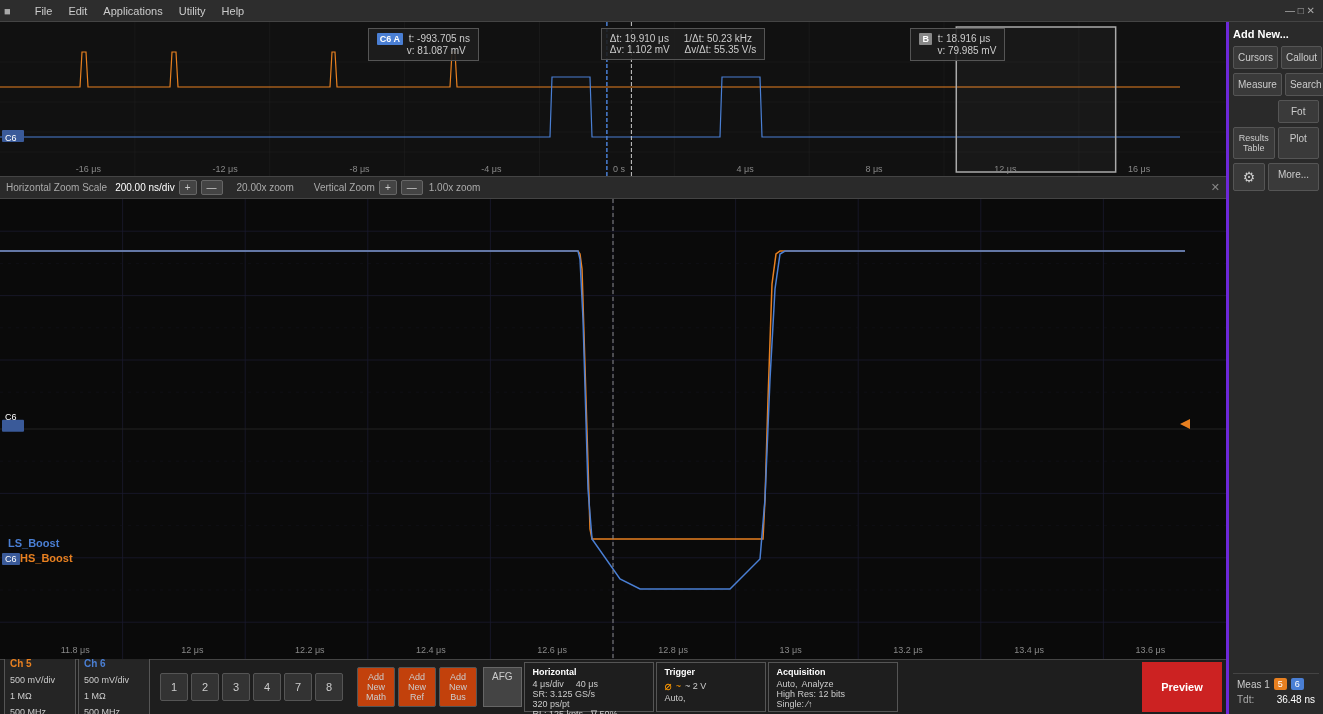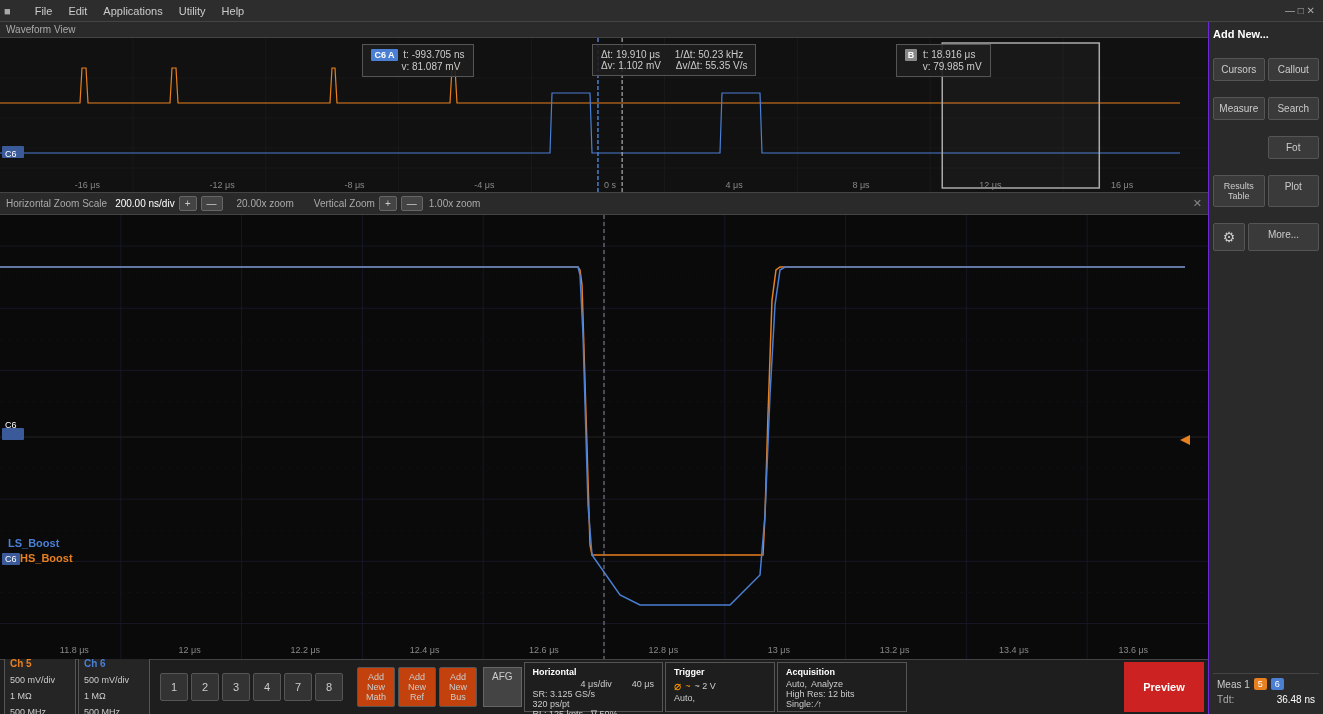--- a/index.html
+++ b/index.html
@@ -56,21 +56,21 @@
     
     .trigger-panel { background: #1e1e1e; border: 1px solid #555; padding: 4px 8px; font-size: 9px; height: 50px; min-width: 110px; }
 
     
     .acq-panel { background: #1e1e1e; border: 1px solid #555; padding: 4px 8px; font-size: 9px; height: 50px; min-width: 130px; }
 
     
     .preview-btn { background: #cc2222; border: none; color: white; font-size: 11px; font-weight: bold; padding: 8px 16px; cursor: pointer; height: 50px; min-width: 80px; }
 
     
-    .right-panel { width: 115px; background: #2a2a2a; border-left: 1px solid #6d28d9; display: flex; flex-direction: column; padding: 4px; gap: 16px; }
+    .right-panel { width: 97px; background: #2a2a2a; border-left: 3px solid #6d28d9; display: flex; flex-direction: column; padding: 4px; gap: 4px; }
     .right-panel-title { color: #fff; font-size: 11px; font-weight: bold; padding: 2px 0; }
     .rp-btn-row { display: flex; gap: 3px; }
     .rp-btn-half { flex: 1; background: #3a3a3a; border: 1px solid #555; color: #ccc; font-size: 10px; padding: 5px 4px; cursor: pointer; border-radius: 2px; text-align: center; }
     .rp-icon-btn { background: #3a3a3a; border: 1px solid #555; color: #ccc; width: 32px; height: 28px; display: flex; align-items: center; justify-content: center; cursor: pointer; border-radius: 2px; font-size: 14px; }
     .rp-icon-row { display: flex; gap: 3px; }
 
     
     .meas-panel { background: #2a2a2a; padding: 4px; border-top: 1px solid #444; margin-top: auto; }
     .meas-row { display: flex; justify-content: space-between; font-size: 10px; color: #aaa; padding: 1px 0; }
     .meas-label { color: #aaa; }
@@ -102,23 +102,20 @@
   <span class="menu-item">Utility</span>
   <span class="menu-item">Help</span>
   <span style="flex:1"></span>
   <span style="color:#aaa;font-size:10px;margin-right:4px;">— □ ✕</span>
 </div>
 
 <div class="main-container">
 
   <div class="osc-area">
 
-    <div class="waveform-view-header">
-      <span>Waveform View</span>
-    </div>
 
     <div class="overview-canvas">
 
       <svg width="100%" height="155" style="position:absolute;top:0;left:0;" preserveAspectRatio="none">
 
         <line x1="11%" y1="0" x2="11%" y2="155" stroke="#222" stroke-width="0.5"></line>
         <line x1="22%" y1="0" x2="22%" y2="155" stroke="#222" stroke-width="0.5"></line>
         <line x1="33%" y1="0" x2="33%" y2="155" stroke="#222" stroke-width="0.5"></line>
         <line x1="44%" y1="0" x2="44%" y2="155" stroke="#222" stroke-width="0.5"></line>
         <line x1="55%" y1="0" x2="55%" y2="155" stroke="#222" stroke-width="0.5"></line>
@@ -321,21 +318,21 @@
           <span style="white-space:pre-line;text-align:center;">Add
 New
 Bus</span>
         </div>
       </div>
 
       <div class="afg-btn">AFG</div>
 
       <div class="horiz-panel">
         <div style="color:#fff;font-size:9px;font-weight:bold;margin-bottom:2px;">Horizontal</div>
-        <div style="display:flex;gap:20px;margin-left:48px;">
+        <div style="display:flex;gap:12px;">
           <span>4 μs/div</span>
           <span>40 μs</span>
         </div>
         <div>SR: 3.125 GS/s</div>
         <div>320 ps/pt</div>
         <div style="display:flex;gap:8px;">
           <span>RL: 125 kpts</span>
           <span>∇ 50%</span>
         </div>
       </div>

